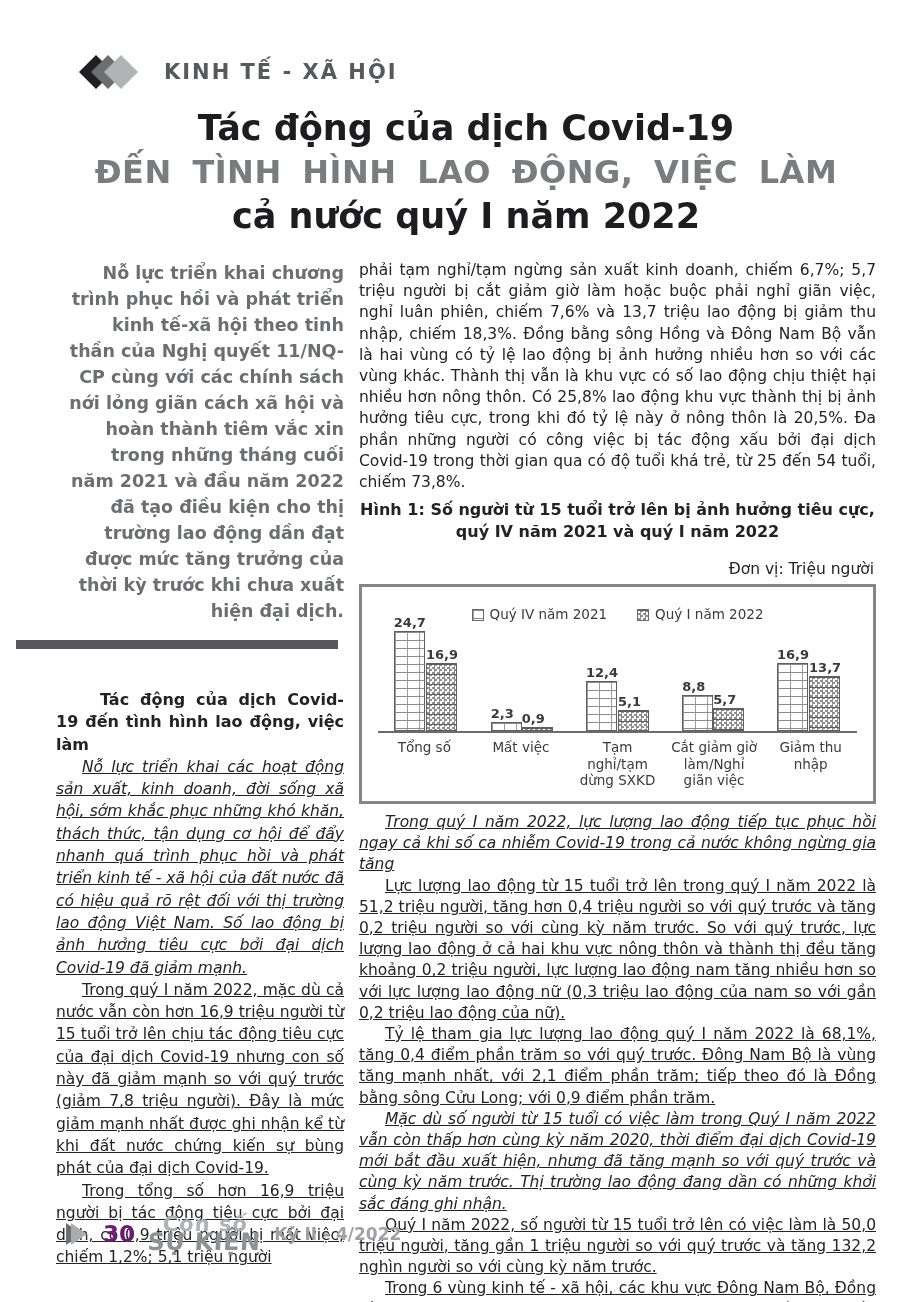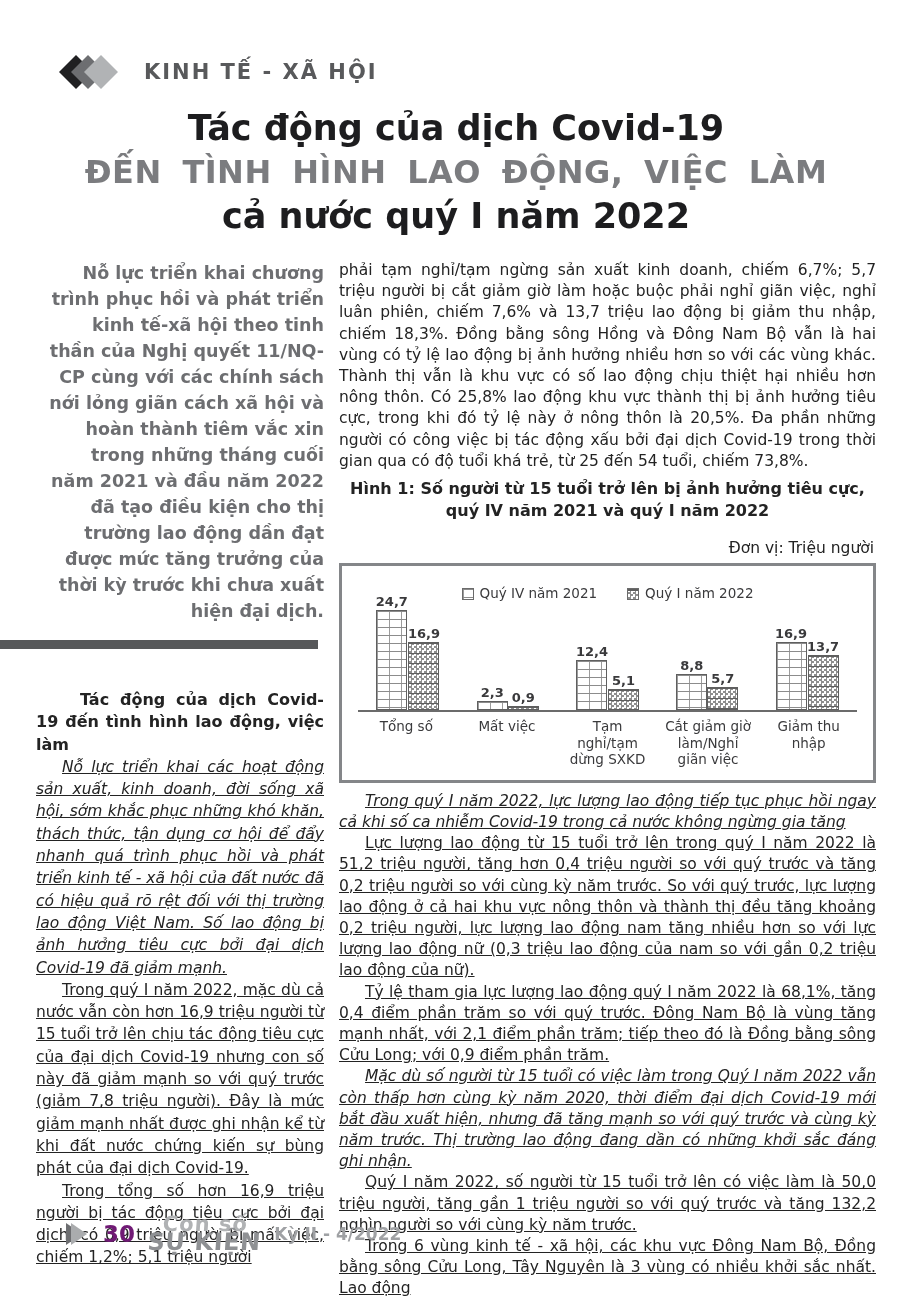--- a/index.html
+++ b/index.html
@@ -1,20 +1,20 @@
 <!DOCTYPE html>
 <html><head>
 <meta charset="utf-8">
 <style>
   html,body { margin:0; padding:0; background:#ffffff; }
   .page {
     position:relative; width:920px; height:1302px; box-sizing:border-box;
     background:#ffffff; color:#232323; overflow:hidden;
     font-family:"DejaVu Sans","Liberation Sans",sans-serif;
-    padding:52px 44px 0 36px;
+    padding:52px 44px 0 56px;
   }
   
   .masthead { display:flex; align-items:center; gap:16px; margin-left:28px; height:40px; }
   .diamonds { position:relative; width:64px; height:36px; flex:none; }
   .d { position:absolute; width:24px; height:24px; top:6px; transform:rotate(45deg); }
   .d1 { left:0;  background:#202022; }
   .d2 { left:12px; background:#6d6e71; }
   .d3 { left:25px; background:#b1b3b5; }
   .section-label { font-size:21px; font-weight:bold; color:#58595b; letter-spacing:2px; }
   
@@ -36,21 +36,21 @@
   
   .fig-caption { font-weight:bold; text-align:center; line-height:21.5px; margin-top:6px; font-size:16px; }
   .unit { text-align:right; margin:17px 2px 4px 0; font-size:15.5px; }
   .chart-box { border:3px solid #848689; position:relative; padding:14px 14px 12px; margin-bottom:8px; }
   .chart-legend { position:absolute; top:17px; left:0; right:0; display:flex; justify-content:center; gap:30px;
                   font-size:13.5px; color:#3a3a3c; text-align:left; }
   .legend-item { display:flex; align-items:center; gap:6px; }
   .swatch { width:12px; height:12px; border:1px solid #6b6b6b; box-sizing:border-box; flex:none; }
   .chart-plot { display:flex; align-items:flex-end; height:130px; border-bottom:2px solid #6b6b6b; margin:0 2px; }
   .bar-group { flex:1; display:flex; justify-content:center; align-items:flex-end; }
-  .bar-wrap { display:flex; flex-direction:column; align-items:center; }
+  .bar-wrap { display:flex; flex-direction:column; }
   .bar-value { font-size:13px; font-weight:600; color:#3a3a3c; margin-bottom:1px; line-height:15px; }
   .bar { width:31px; border:1px solid #5f5f5f; box-sizing:border-box; }
   .pat-brick {
     background-color:#fff;
     background-image:
       linear-gradient(#8c8c8c 1px, transparent 1px),
       linear-gradient(90deg, #9c9c9c 1px, transparent 1px),
       linear-gradient(90deg, #9c9c9c 1px, transparent 1px);
     background-size:100% 8px, 24px 16px, 24px 16px;
     background-position:0 0, 0 0, 12px 8px;

